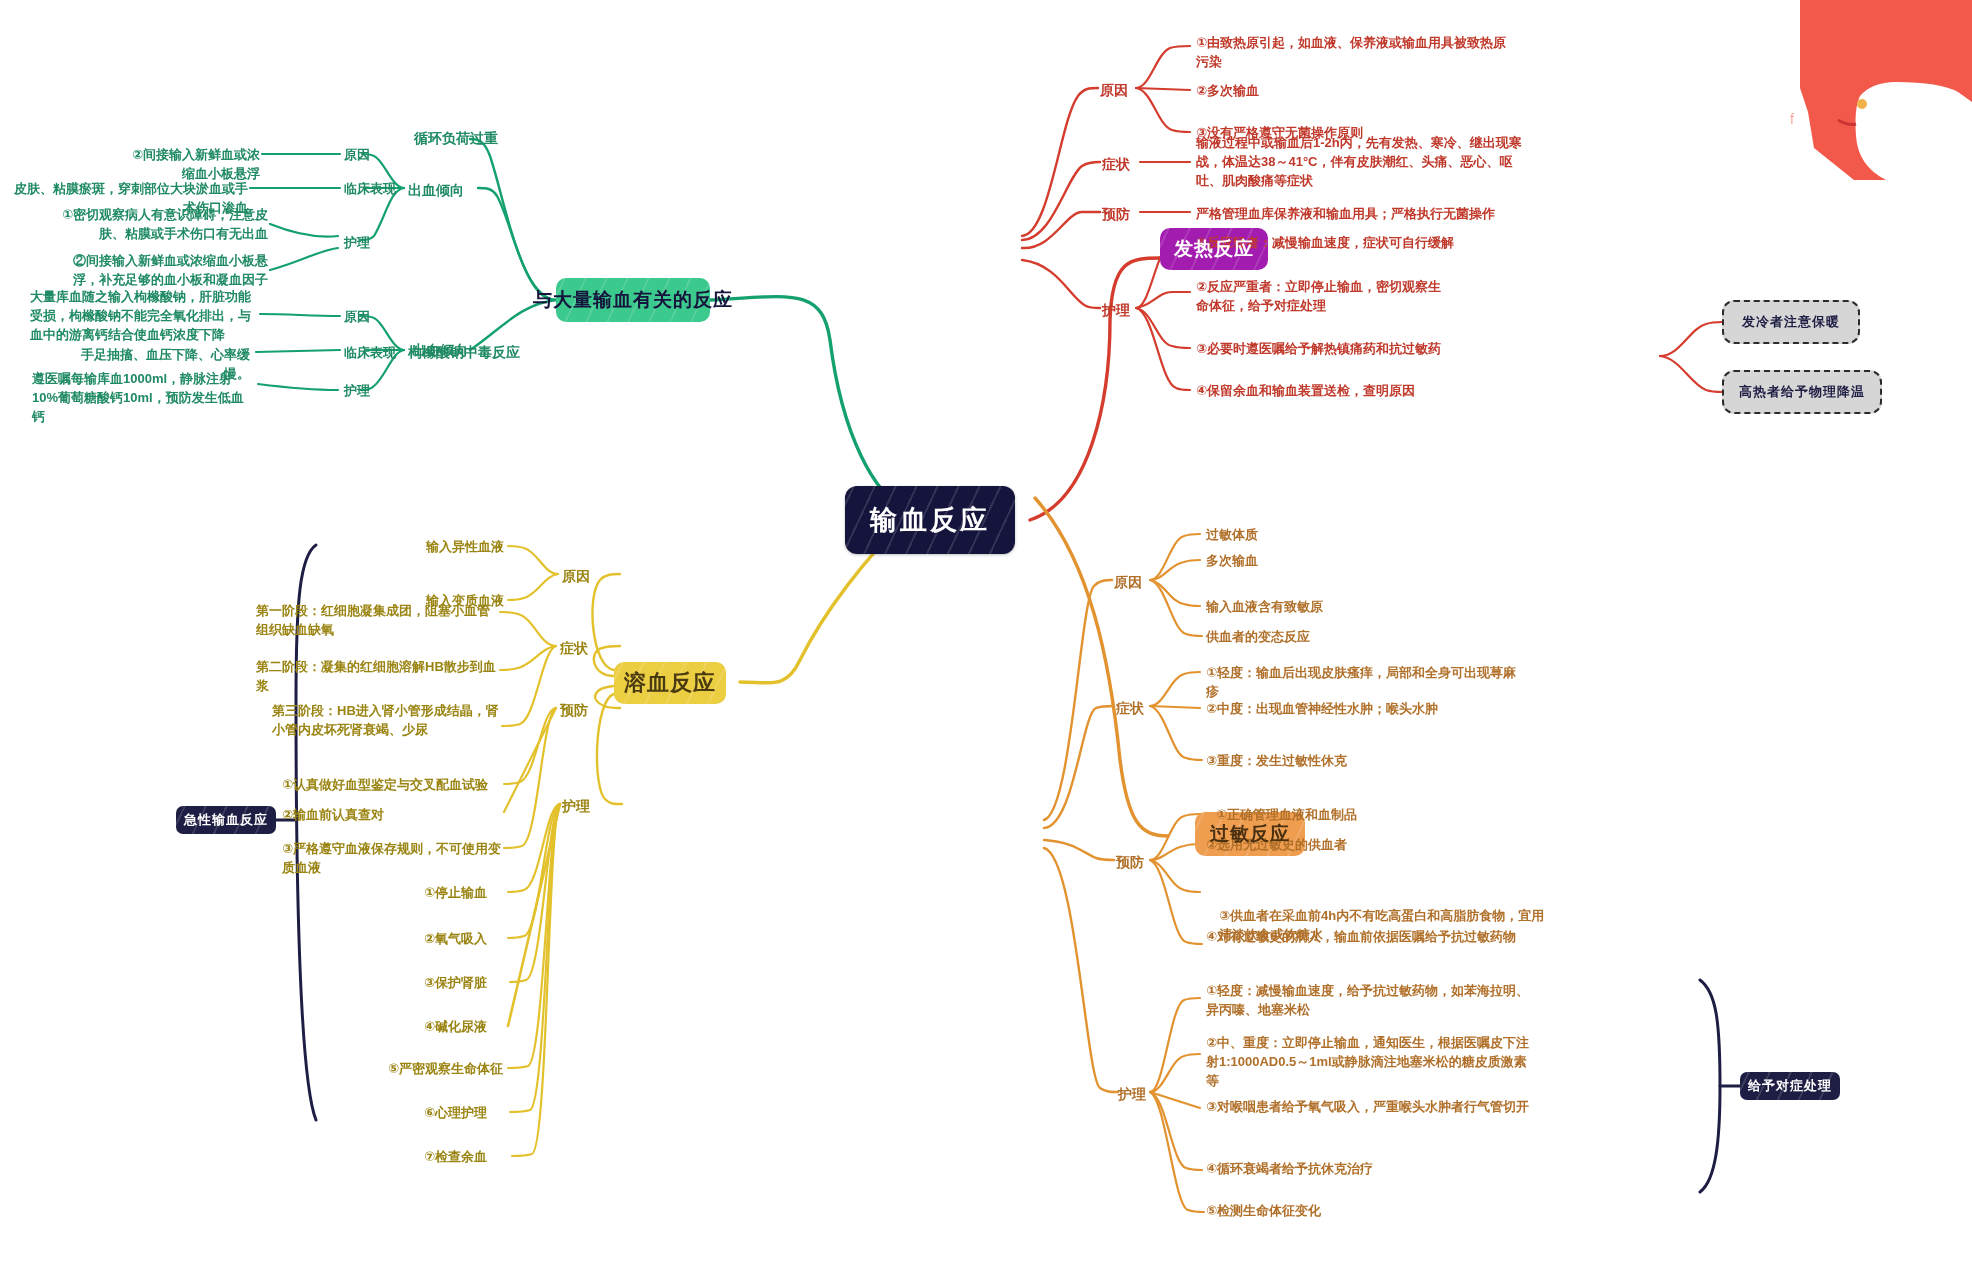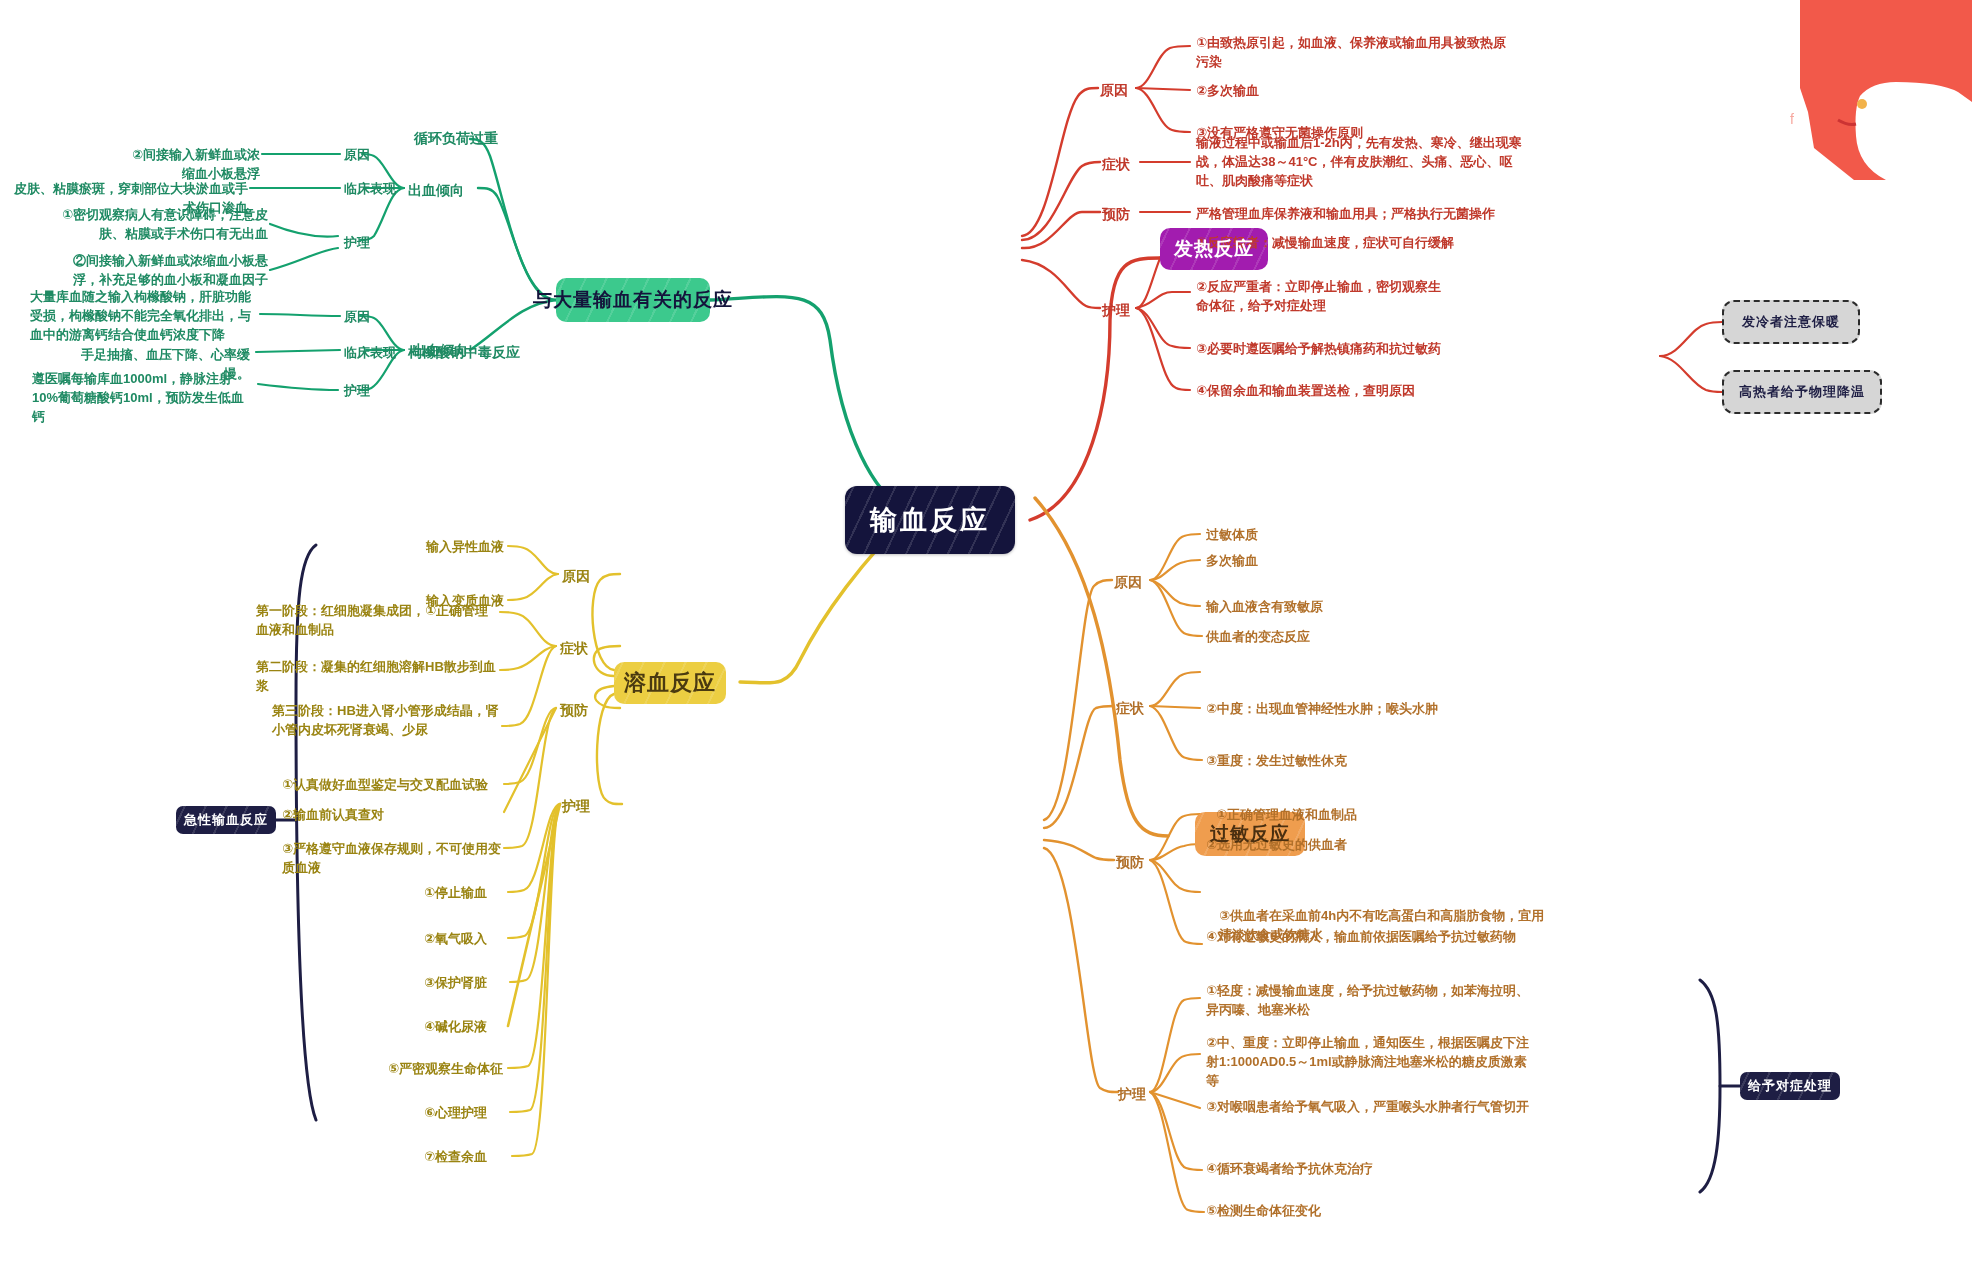--- a/index.html
+++ b/index.html
@@ -268,21 +268,21 @@
   <div class="lbl c-red l" style="left:1196px;top:382px;width:330px;"><span>④保留余血和输血装置送检，查明原因</span></div>
 
   <div class="lbl mid c-yellow l" style="left:562px;top:566px;"><span>原因</span></div>
   <div class="lbl mid c-yellow l" style="left:560px;top:638px;"><span>症状</span></div>
   <div class="lbl mid c-yellow l" style="left:560px;top:700px;"><span>预防</span></div>
   <div class="lbl mid c-yellow l" style="left:562px;top:796px;"><span>护理</span></div>
 
   <div class="lbl c-yellow r" style="left:380px;top:538px;width:124px;"><span>输入异性血液</span></div>
   <div class="lbl c-yellow r" style="left:380px;top:592px;width:124px;"><span>输入变质血液</span></div>
 
-  <div class="lbl c-yellow l" style="left:256px;top:602px;width:244px;"><span>第一阶段：红细胞凝集成团，①正确管理血液和血制品</span></div>
+  <div class="lbl c-yellow l" style="left:256px;top:602px;width:244px;"><span>第一阶段：红细胞凝集成团，阻塞小血管组织缺血缺氧</span></div>
   <div class="lbl c-yellow l" style="left:256px;top:658px;width:244px;"><span>第二阶段：凝集的红细胞溶解HB散步到血浆</span></div>
   <div class="lbl c-yellow l" style="left:272px;top:702px;width:232px;"><span>第三阶段：HB进入肾小管形成结晶，肾小管内皮坏死肾衰竭、少尿</span></div>
 
   <div class="lbl c-yellow l" style="left:282px;top:776px;width:224px;"><span>①认真做好血型鉴定与交叉配血试验</span></div>
   <div class="lbl c-yellow l" style="left:282px;top:806px;width:224px;"><span>②输血前认真查对</span></div>
   <div class="lbl c-yellow l" style="left:282px;top:840px;width:224px;"><span>③严格遵守血液保存规则，不可使用变质血液</span></div>
 
   <div class="lbl c-yellow l" style="left:424px;top:884px;width:90px;"><span>①停止输血</span></div>
   <div class="lbl c-yellow l" style="left:424px;top:930px;width:90px;"><span>②氧气吸入</span></div>
   <div class="lbl c-yellow l" style="left:424px;top:974px;width:90px;"><span>③保护肾脏</span></div>
@@ -294,20 +294,21 @@
   <div class="lbl mid c-orange l" style="left:1114px;top:572px;"><span>原因</span></div>
   <div class="lbl mid c-orange l" style="left:1116px;top:698px;"><span>症状</span></div>
   <div class="lbl mid c-orange l" style="left:1116px;top:852px;"><span>预防</span></div>
   <div class="lbl mid c-orange l" style="left:1118px;top:1084px;"><span>护理</span></div>
 
   <div class="lbl c-orange l" style="left:1206px;top:526px;width:200px;"><span>过敏体质</span></div>
   <div class="lbl c-orange l" style="left:1206px;top:552px;width:200px;"><span>多次输血</span></div>
   <div class="lbl c-orange l" style="left:1206px;top:598px;width:240px;"><span>输入血液含有致敏原</span></div>
   <div class="lbl c-orange l" style="left:1206px;top:628px;width:240px;"><span>供血者的变态反应</span></div>
 
+  <div class="lbl c-orange l" style="left:1206px;top:664px;width:320px;"><span>①轻度：输血后出现皮肤瘙痒，局部和全身可出现荨麻疹</span></div>
   <div class="lbl c-orange l" style="left:1206px;top:700px;width:320px;"><span>②中度：出现血管神经性水肿；喉头水肿</span></div>
   <div class="lbl c-orange l" style="left:1206px;top:752px;width:300px;"><span>③重度：发生过敏性休克</span></div>
 
   <div class="lbl c-orange l" style="left:1206px;top:806px;width:280px;margin-left:10px;"><span>①正确管理血液和血制品</span></div>
   <div class="lbl c-orange l" style="left:1206px;top:836px;width:280px;"><span>②选用无过敏史的供血者</span></div>
   <div class="lbl c-orange l" style="left:1206px;top:907px;width:330px;margin-left:13px;"><span>③供血者在采血前4h内不有吃高蛋白和高脂肪食物，宜用清淡饮食或饮糖水</span></div>
   <div class="lbl c-orange l" style="left:1206px;top:928px;width:330px;"><span>④对有过敏史的病人，输血前依据医嘱给予抗过敏药物</span></div>
 
   <div class="lbl c-orange l" style="left:1206px;top:982px;width:330px;"><span>①轻度：减慢输血速度，给予抗过敏药物，如苯海拉明、异丙嗪、地塞米松</span></div>
   <div class="lbl c-orange l" style="left:1206px;top:1034px;width:330px;"><span>②中、重度：立即停止输血，通知医生，根据医嘱皮下注射1:1000AD0.5～1ml或静脉滴注地塞米松的糖皮质激素等</span></div>

